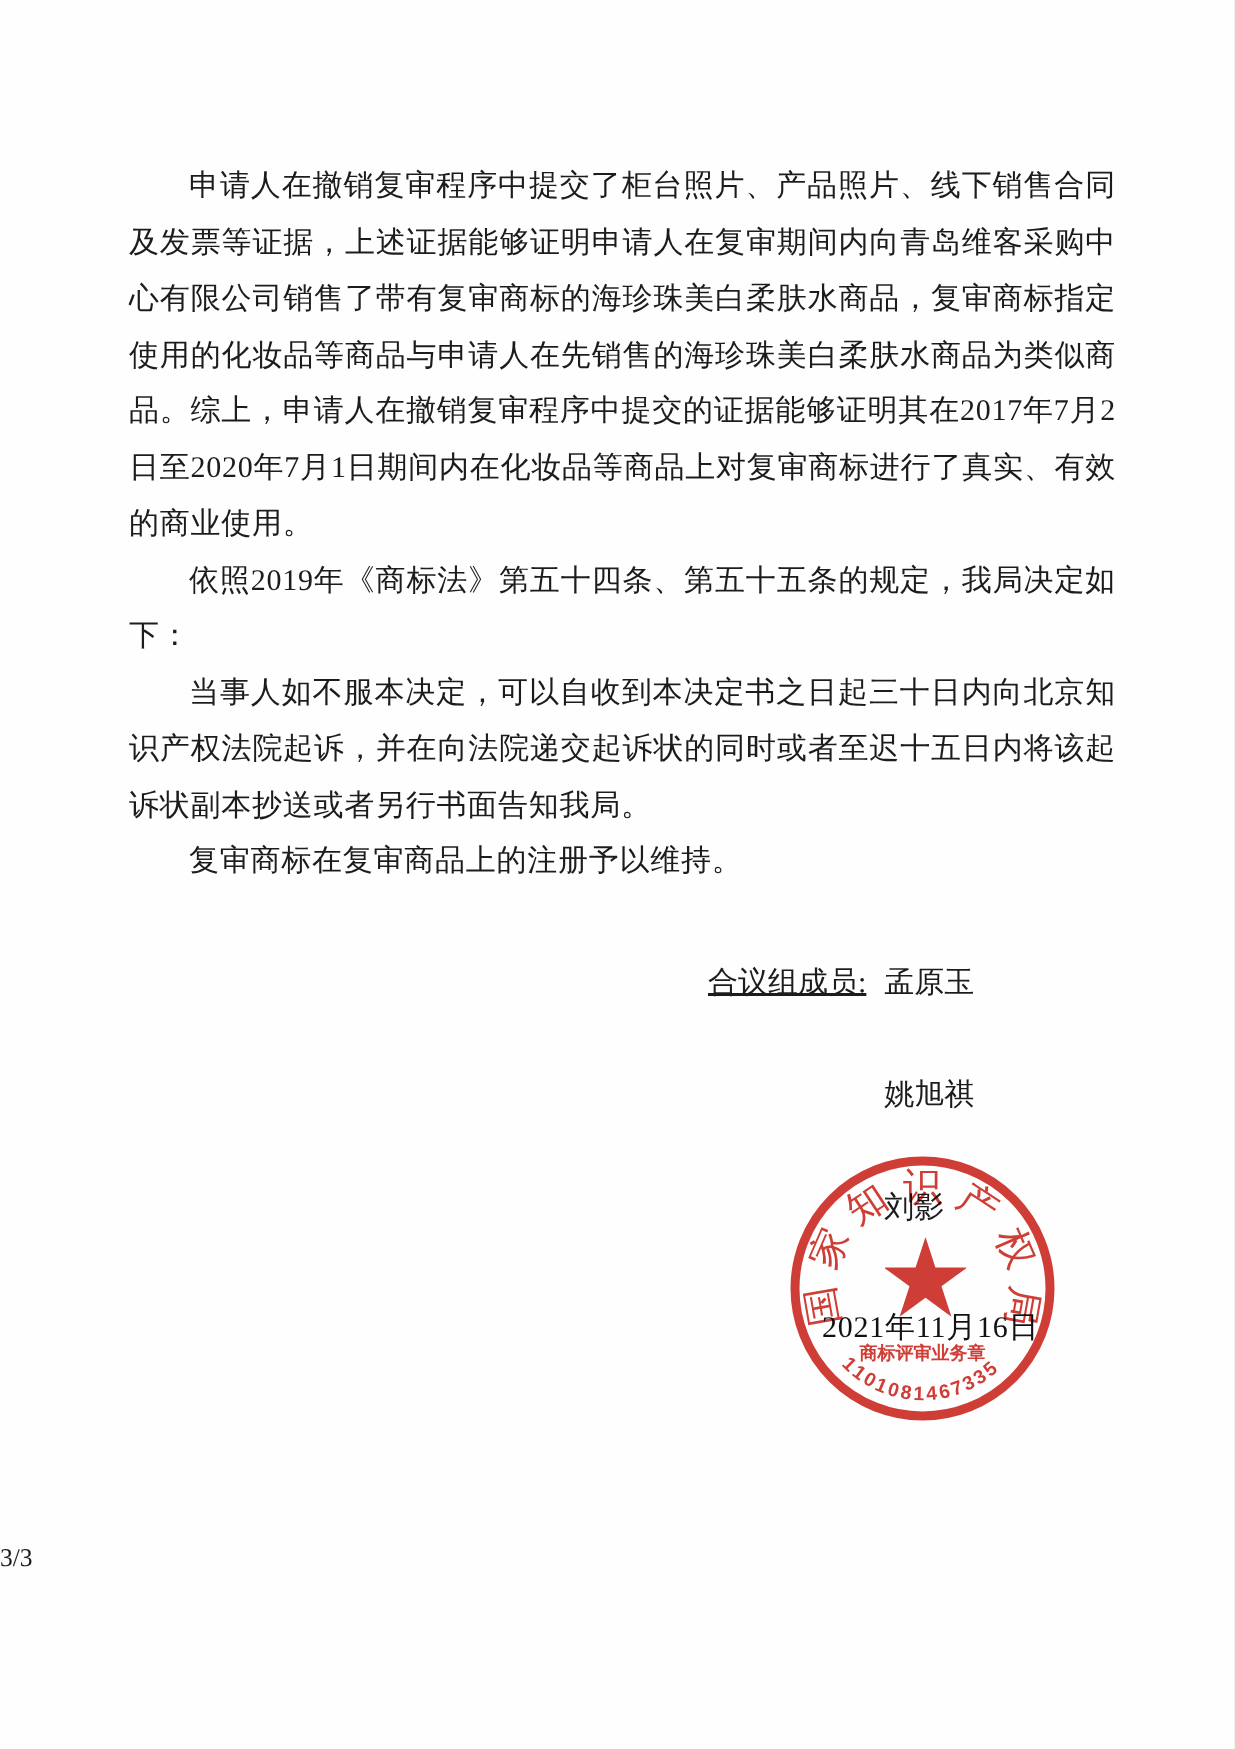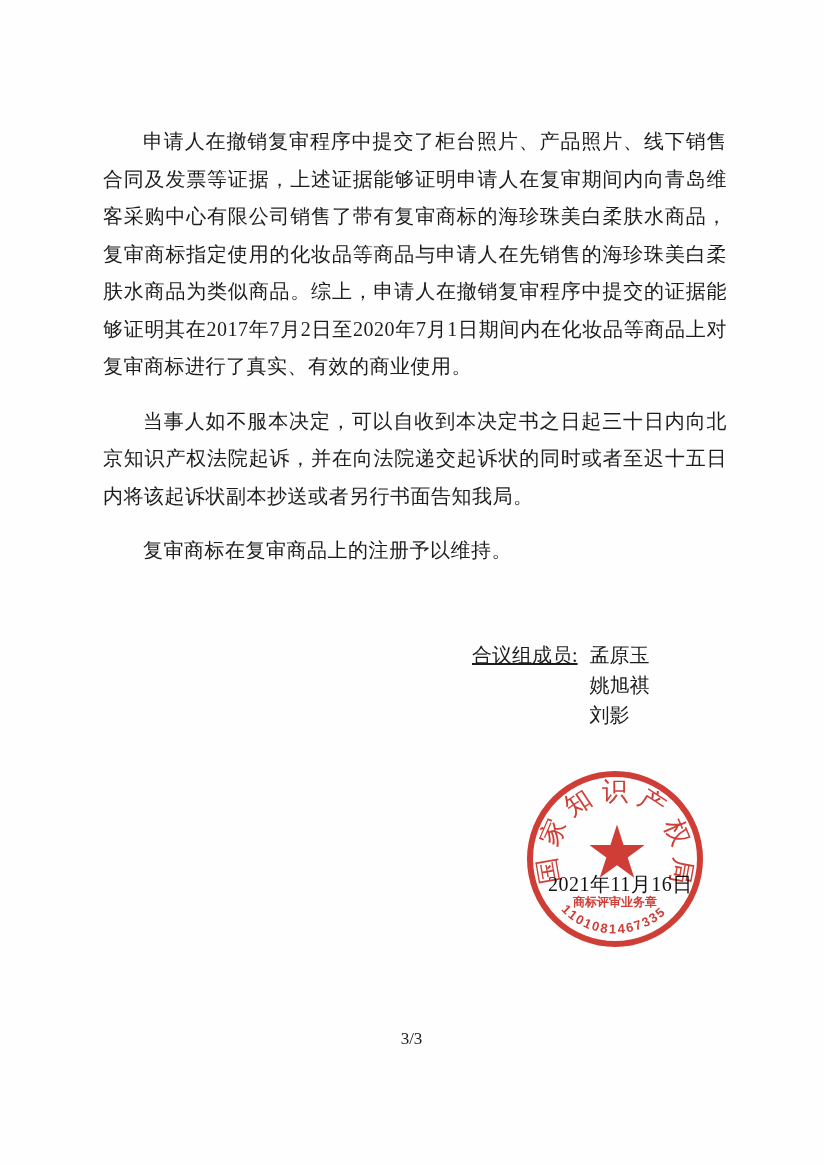--- a/index.html
+++ b/index.html
@@ -18,33 +18,33 @@
   .body-text {
     position: absolute;
     left: 86px;
     top: 106px;
     width: 658px;
     font-size: 20px;
     line-height: 37.5px;
     text-align: justify;
     letter-spacing: 0.5px;
   }
-  .body-text p { text-indent: 2em; margin: 17px; }
+  .body-text p { text-indent: 2em; margin: 0; }
   
   .signature {
     position: absolute;
     left: 472px;
     top: 640px;
     display: flex;
     align-items: flex-start;
     font-size: 20px;
     line-height: 30px;
   }
   .signature .label { white-space: nowrap; text-decoration: underline; }
-  .signature .names { margin-left: 12px; display: flex; flex-direction: column; }
+  .signature .names { margin-left: 12px; display: flex; flex-direction: column; gap: 45px; }
   
   .seal {
     position: absolute;
     left: 527px;
     top: 771px;
     width: 176px;
     height: 176px;
     z-index: 2;
     mix-blend-mode: multiply;
     opacity: 0.93;
@@ -103,32 +103,32 @@
     font-size: 20px;
     color: #121212;
     white-space: nowrap;
     letter-spacing: 0.5px;
   }
   .page-number {
     position: absolute;
     left: 0;
     right: 0;
     top: 1029px;
-    text-align: center;
     font-size: 17px;
     color: #1c1c1c;
   }
 </style>
 </head>
 <body>
 
 <div class="page">
 
   <div class="body-text" id="paragraphs">
       <p>申请人在撤销复审程序中提交了柜台照片、产品照片、线下销售合同及发票等证据，上述证据能够证明申请人在复审期间内向青岛维客采购中心有限公司销售了带有复审商标的海珍珠美白柔肤水商品，复审商标指定使用的化妆品等商品与申请人在先销售的海珍珠美白柔肤水商品为类似商品。综上，申请人在撤销复审程序中提交的证据能够证明其在2017年7月2日至2020年7月1日期间内在化妆品等商品上对复审商标进行了真实、有效的商业使用。</p>
+      <p>依照2019年《商标法》第五十四条、第五十五条的规定，我局决定如下：</p>
       <p>当事人如不服本决定，可以自收到本决定书之日起三十日内向北京知识产权法院起诉，并在向法院递交起诉状的同时或者至迟十五日内将该起诉状副本抄送或者另行书面告知我局。</p>
       <p>复审商标在复审商品上的注册予以维持。</p>
     </div>
 
   <div class="signature">
     <span class="label">合议组成员:</span>
     <div class="names" id="members">
         <div>孟原玉</div>
         <div>姚旭祺</div>
         <div>刘影</div>

